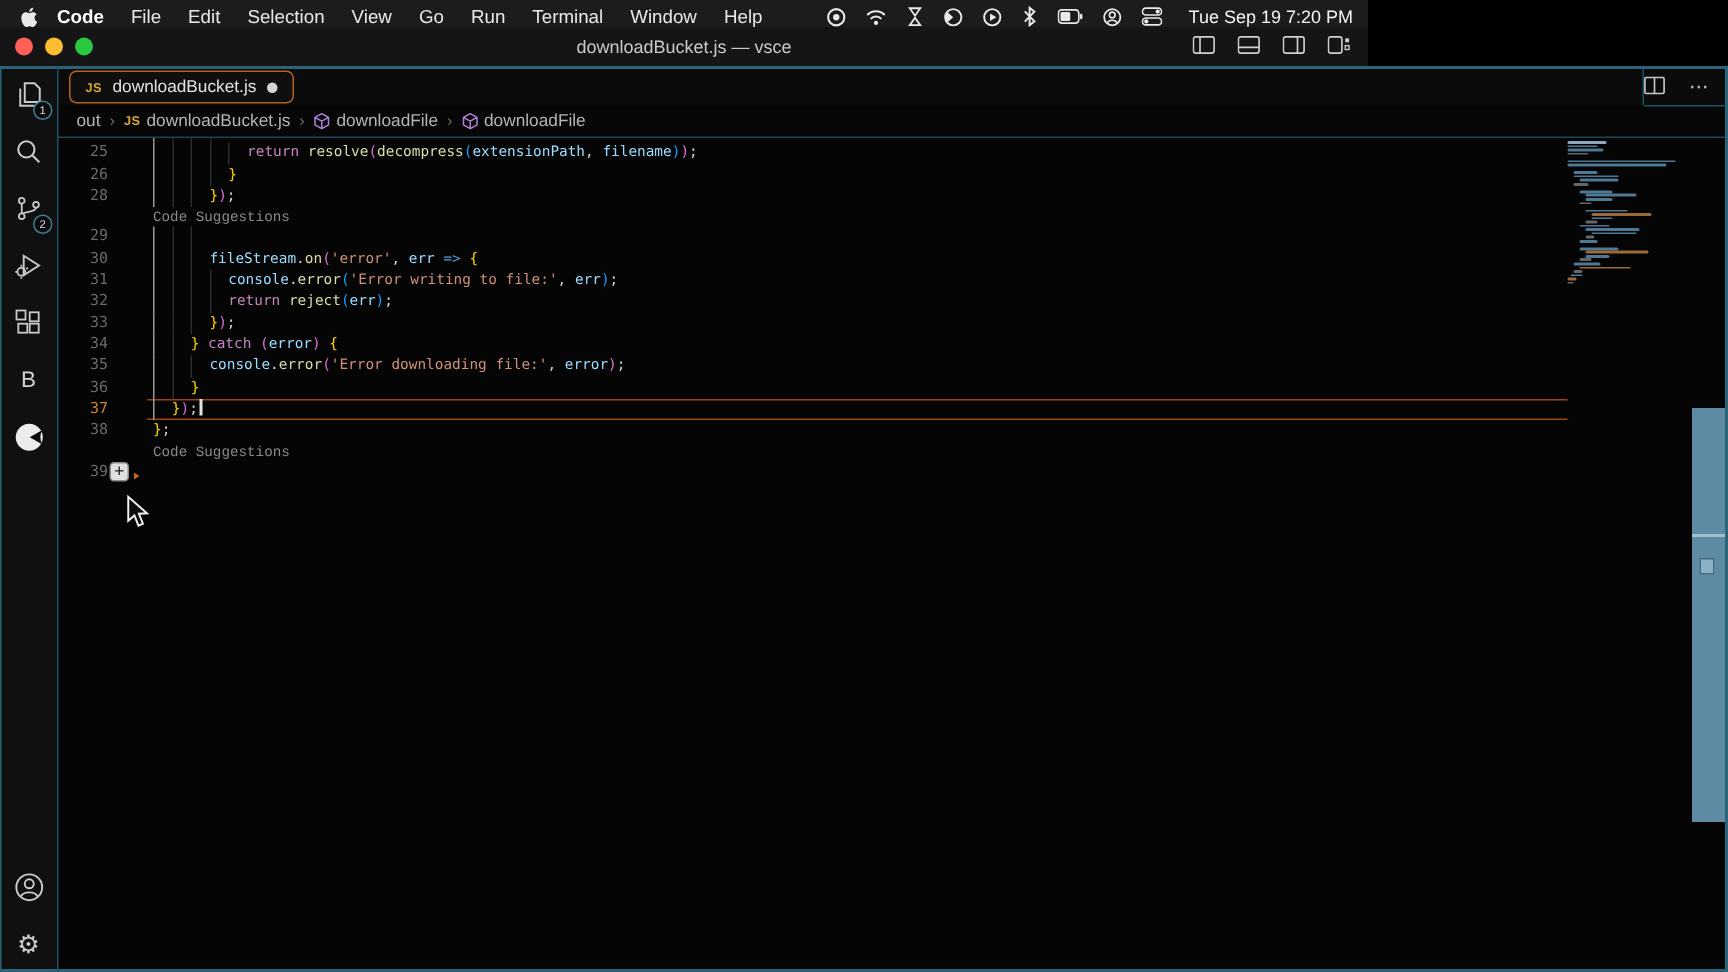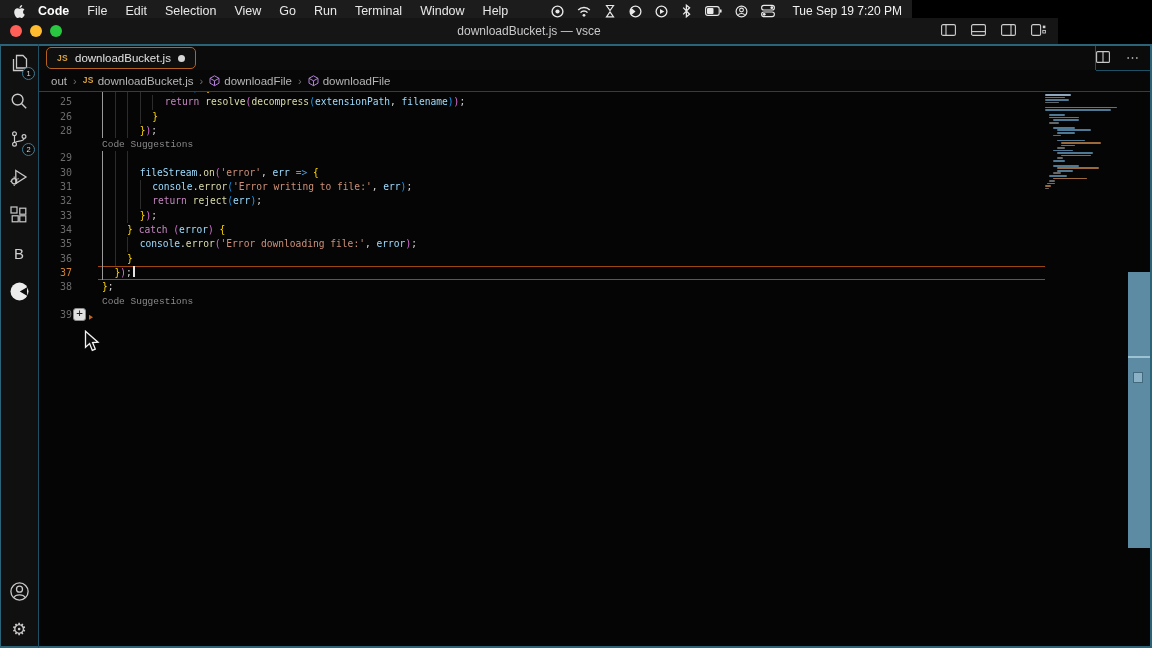--- a/index.html
+++ b/index.html
@@ -5,21 +5,21 @@
   html,body{margin:0;padding:0;width:1152px;height:648px;overflow:hidden;background:#000;font-family:"Liberation Sans",sans-serif;}
   
   #menubar{position:absolute;left:0;top:0;width:912px;height:18px;background:#1c1c1c;display:flex;align-items:flex-end;color:#e8e8e8;font-size:12.5px;}
   #apple{margin-left:14px;margin-right:4px;display:flex;align-items:center;}
   .menu-item{padding:0 9px;white-space:nowrap;}
   .menu-item.bold{font-weight:bold;color:#fff;}
   #menu-right{margin-left:auto;display:flex;align-items:center;gap:13px;padding-right:10px;}
   .sicon{display:flex;align-items:center;justify-content:center;}
   #clock{font-size:12px;color:#f2f2f2;white-space:nowrap;margin-left:4px;}
   
-  #titlebar{position:absolute;left:0;top:18px;width:1058px;height:26px;background:#151515;}
+  #titlebar{position:absolute;left:0;top:18px;width:912px;height:26px;background:#151515;}
   .tl{position:absolute;top:7px;width:12px;height:12px;border-radius:50%;}
   #tl-close{left:10px;background:#ff5f57;}
   #tl-min{left:30px;background:#febc2e;}
   #tl-zoom{left:50px;background:#28c840;}
   #win-title{position:absolute;left:0;right:0;top:6px;text-align:center;font-size:12px;color:#c9c9c9;}
   #tb-actions{position:absolute;right:12px;top:6px;display:flex;gap:15px;align-items:center;}
   
   #main{position:absolute;left:0;top:44px;width:1152px;height:604px;display:flex;background:#060606;}
   
   #activitybar{width:38px;flex:none;background:#101010;display:flex;flex-direction:column;}

